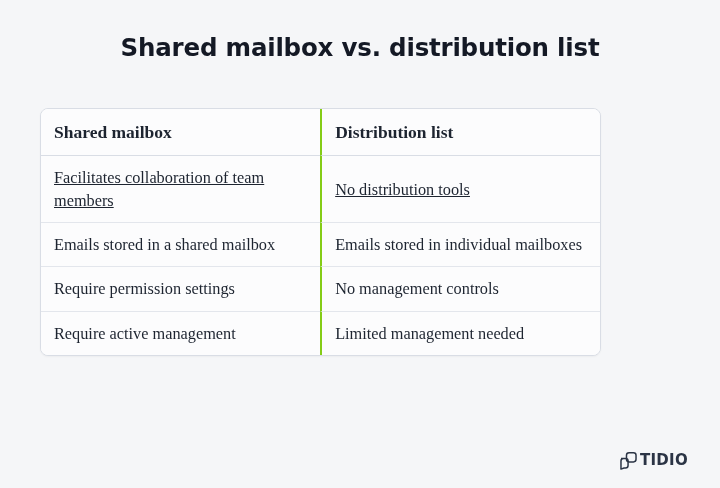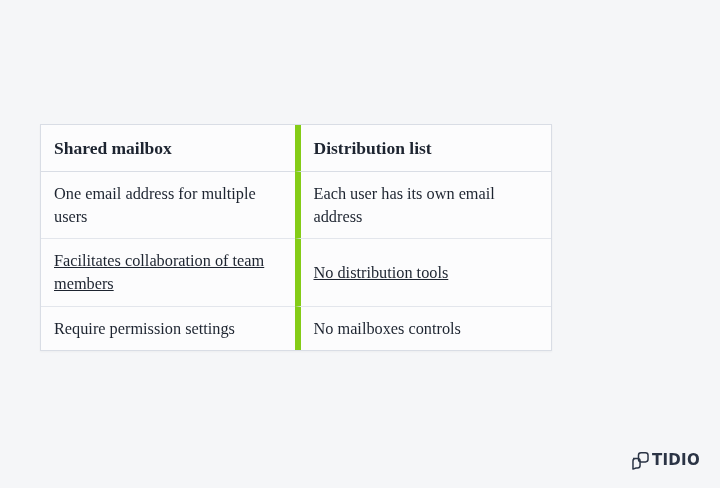--- a/index.html
+++ b/index.html
@@ -28,27 +28,27 @@
     text-align: center;
     font-family: "DejaVu Sans", sans-serif;
     font-weight: bold;
     font-size: 24.5px;
     letter-spacing: -0.2px;
     color: #141925;
   }
   .comparison-table {
     position: absolute;
     left: 40px;
-    top: 124px;
-    width: 512px;
+    top: 108px;
+    width: 561px;
     border-collapse: separate;
     border-spacing: 0;
     background: #fcfcfd;
     border: 1px solid #d9dde5;
-    border-radius: 0;
+    border-radius: 8px;
     overflow: hidden;
     box-shadow: 0 1px 2px rgba(20,25,37,0.04);
   }
   .comparison-table td,
   .comparison-table th {
     font-family: "Liberation Serif", serif;
     text-align: left;
     vertical-align: middle;
     padding: 10px 12px 10px 13px;
     color: #1d2430;
@@ -62,30 +62,30 @@
     padding-top: 8px;
     padding-bottom: 8px;
   }
   .comparison-table td {
     font-weight: normal;
     font-size: 16.3px;
     line-height: 1.42;
     height: 44px;
   }
   .col-left  { width: 320px; }
-  .col-right { width: 319px; border-left: 6px solid #84cc16; }
+  .col-right { width: 319px; border-left: 2px solid #84cc16; }
   .table-header-row th { border-bottom: 1px solid #d9dde5; }
   .table-row td { border-top: 1px solid #e3e6ec; }
   .table-row:first-of-type td { border-top: none; }
   .row-tall td { height: 63px; text-decoration: underline; }
   .cell-text { display: block; }
 
   .brand-logo {
     position: absolute;
-    right: 20px;
+    right: 32px;
     bottom: 17px;
     display: flex;
     align-items: center;
     gap: 1px;
   }
   .brand-mark {
     width: 21px;
     height: 21px;
     display: block;
   }
@@ -96,51 +96,60 @@
     letter-spacing: 0.3px;
     color: #2b3445;
     line-height: 1;
   }
 </style>
 </head>
 <body>
 
 <div class="page">
 
+  <div class="page-title">Shared mailbox vs. distribution list</div>
 
   <table class="comparison-table">
     <thead>
       <tr class="table-header-row">
         <th class="col-left">Shared mailbox</th>
         <th class="col-right">Distribution list</th>
       </tr>
     </thead>
     <tbody>
-      <tr class="table-row">
-        <td class="col-left">
-          <span class="cell-text">One email address for multiple users</span>
-        </td>
-        <td class="col-right">
-          <span class="cell-text">Each user has its own email address</span>
-        </td>
-      </tr>
       <tr class="table-row row-tall">
         <td class="col-left">
           <span class="cell-text">Facilitates collaboration of team members</span>
         </td>
         <td class="col-right">
           <span class="cell-text">No distribution tools</span>
         </td>
       </tr>
       <tr class="table-row">
         <td class="col-left">
+          <span class="cell-text">Emails stored in a shared mailbox</span>
+        </td>
+        <td class="col-right">
+          <span class="cell-text">Emails stored in individual mailboxes</span>
+        </td>
+      </tr>
+      <tr class="table-row">
+        <td class="col-left">
           <span class="cell-text">Require permission settings</span>
         </td>
         <td class="col-right">
-          <span class="cell-text">No mailboxes controls</span>
+          <span class="cell-text">No management controls</span>
+        </td>
+      </tr>
+      <tr class="table-row">
+        <td class="col-left">
+          <span class="cell-text">Require active management</span>
+        </td>
+        <td class="col-right">
+          <span class="cell-text">Limited management needed</span>
         </td>
       </tr>
     </tbody>
   </table>
 
   <div class="brand-logo">
     <span class="brand-mark-wrap">
       <svg class="brand-mark" viewBox="0 0 24 24" fill="none" xmlns="http://www.w3.org/2000/svg">
         <path d="M12.6 3.2h5.1c1.6 0 2.9 1.3 2.9 2.9v4.6c0 1.6-1.3 2.9-2.9 2.9h-5.1c-1.6 0-2.9-1.3-2.9-2.9V6.1c0-1.6 1.3-2.9 2.9-2.9z" stroke="#2b3445" stroke-width="1.7" fill="none"></path>
         <path d="M3.4 9.6h5.2c1.6 0 2.9 1.3 2.9 2.9v5.1c0 1.6-1.3 2.9-2.9 2.9H6.9l-3.5 1.3V12.5c0-1.6 1.3-2.9 2.9-2.9" stroke="#2b3445" stroke-width="1.7" fill="none" stroke-linejoin="round"></path>

